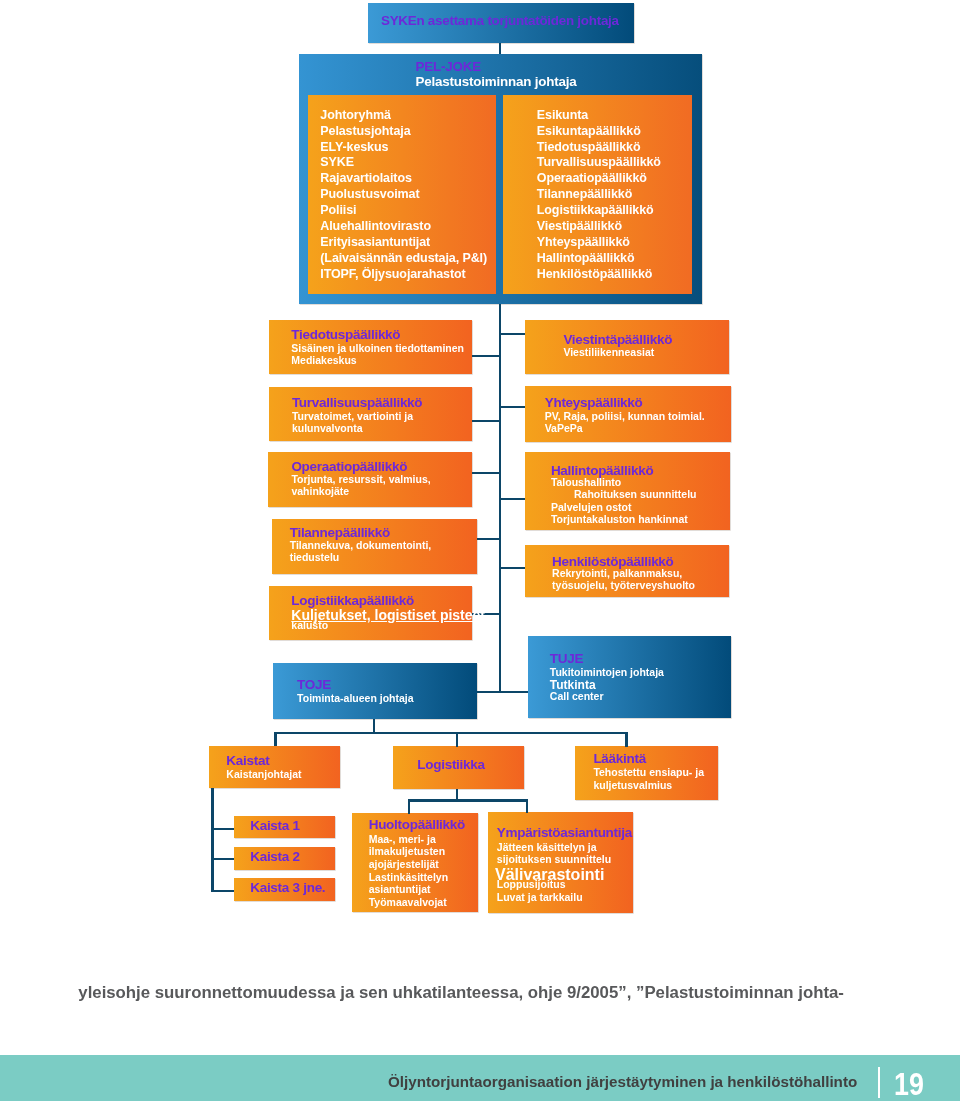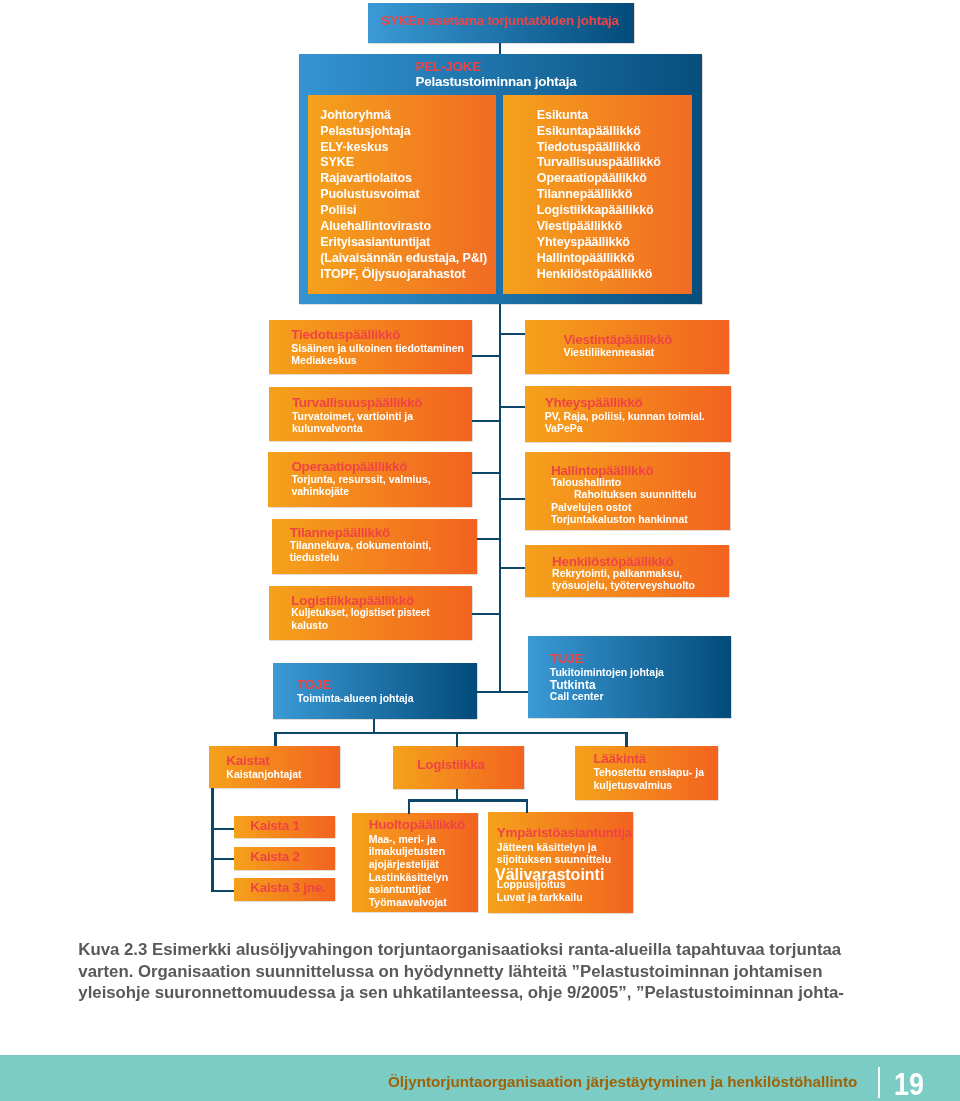--- a/index.html
+++ b/index.html
@@ -6,26 +6,26 @@
   html,body{margin:0;padding:0;}
   body{width:960px;height:1101px;background:#fff;font-family:"Liberation Sans",sans-serif;
        position:relative;overflow:hidden;}
   #stage{position:absolute;left:0;top:0;width:960px;height:1101px;}
   .box{position:absolute;box-sizing:border-box;}
   .shd{box-shadow:0.7px 0.7px 0 rgba(60,30,0,0.22);}
   .og{background:linear-gradient(to right,#F5A21B 0%,#F26320 100%);}
   .ogp{background:linear-gradient(to right,#F5A21B 0%,#F16B23 100%);}
   .bl{background:linear-gradient(to right,#3B9AD6 0%,#024B7A 100%);}
   .blflat{background:linear-gradient(to right,#3494D3 0%,#064E7C 100%);}
-  .ttl{position:absolute;font-weight:bold;color:#ef4444;white-space:nowrap;line-height:1;}
+  .ttl{position:absolute;font-weight:bold;color:#6d28d9;white-space:nowrap;line-height:1;}
   .sub{position:absolute;font-weight:bold;color:#FFFFFF;white-space:nowrap;line-height:1;}
   .ln{position:absolute;background:#0C4668;}
   .cap{position:absolute;color:#58595B;font-weight:bold;white-space:nowrap;}
   .footbar{position:absolute;background:#7BCCC4;}
-  .ftxt{position:absolute;color:#a16207;font-weight:bold;white-space:nowrap;}
+  .ftxt{position:absolute;color:#404040;font-weight:bold;white-space:nowrap;}
   .fnum{position:absolute;color:#FFFFFF;font-weight:bold;}
   .fdiv{position:absolute;background:#FFFFFF;}
 
 </style>
 </head>
 <body>
 
 <div id="stage">
 <div class="box bl shd" style="left:368.4px;top:3.1px;width:265.6px;height:40.3px;z-index:2;"></div>
 <div class="ttl" style="left:381px;top:14.256px;font-size:13.4px;z-index:5;letter-spacing:-0.25px;">SYKEn asettama torjuntatöiden johtaja</div>
@@ -68,21 +68,21 @@
 <div class="box og shd" style="left:268px;top:452.2px;width:204.3px;height:54.8px;z-index:2;"></div>
 <div class="ttl" style="left:291.4px;top:460.34px;font-size:13.5px;z-index:5;letter-spacing:-0.28px;">Operaatiopäällikkö</div>
 <div class="sub" style="left:291.4px;top:474.42px;font-size:10.5px;z-index:5;">Torjunta, resurssit, valmius,</div>
 <div class="sub" style="left:291.4px;top:486.32px;font-size:10.5px;z-index:5;">vahinkojäte</div>
 <div class="box og shd" style="left:272.2px;top:518.6px;width:205px;height:55px;z-index:2;"></div>
 <div class="ttl" style="left:289.7px;top:526.04px;font-size:13.5px;z-index:5;letter-spacing:-0.28px;">Tilannepäällikkö</div>
 <div class="sub" style="left:289.7px;top:540.32px;font-size:10.5px;z-index:5;">Tilannekuva, dokumentointi,</div>
 <div class="sub" style="left:289.7px;top:552.22px;font-size:10.5px;z-index:5;">tiedustelu</div>
 <div class="box og shd" style="left:269.3px;top:585.8px;width:203px;height:53.8px;z-index:2;"></div>
 <div class="ttl" style="left:291.3px;top:593.84px;font-size:13.5px;z-index:5;letter-spacing:-0.28px;">Logistiikkapäällikkö</div>
-<div class="sub" style="left:291.3px;top:608.12px;font-size:10px;z-index:5;">Kuljetukset, logistiset pisteet</div>
+<div class="sub" style="left:291.3px;top:608.12px;font-size:14px;z-index:5;text-decoration:underline;">Kuljetukset, logistiset pisteet</div>
 <div class="sub" style="left:291.3px;top:620.02px;font-size:10.5px;z-index:5;">kalusto</div>
 <div class="box og shd" style="left:525px;top:320px;width:204.4px;height:53.6px;z-index:2;"></div>
 <div class="ttl" style="left:563.4px;top:332.64px;font-size:13.5px;z-index:5;letter-spacing:-0.28px;">Viestintäpäällikkö</div>
 <div class="sub" style="left:563.4px;top:347.22px;font-size:10.5px;z-index:5;">Viestiliikenneasiat</div>
 <div class="box og shd" style="left:525px;top:385.7px;width:205.6px;height:56.4px;z-index:2;"></div>
 <div class="ttl" style="left:544.7px;top:396.14px;font-size:13.5px;z-index:5;letter-spacing:-0.28px;">Yhteyspäällikkö</div>
 <div class="sub" style="left:544.7px;top:410.72px;font-size:10.5px;z-index:5;">PV, Raja, poliisi, kunnan toimial.</div>
 <div class="sub" style="left:544.7px;top:422.92px;font-size:10.5px;z-index:5;">VaPePa</div>
 <div class="box og shd" style="left:525px;top:452.1px;width:204.6px;height:78.2px;z-index:2;"></div>
 <div class="ttl" style="left:550.9px;top:463.54px;font-size:13.5px;z-index:5;letter-spacing:-0.28px;">Hallintopäällikkö</div>
@@ -149,20 +149,18 @@
 <div class="sub" style="left:368.7px;top:871.52px;font-size:10.5px;z-index:5;">Lastinkäsittelyn</div>
 <div class="sub" style="left:368.7px;top:884.12px;font-size:10.5px;z-index:5;">asiantuntijat</div>
 <div class="sub" style="left:368.7px;top:896.72px;font-size:10.5px;z-index:5;">Työmaavalvojat</div>
 <div class="box og shd" style="left:488px;top:812.4px;width:144.6px;height:100.3px;z-index:2;"></div>
 <div class="ttl" style="left:496.8px;top:825.84px;font-size:13.5px;z-index:5;letter-spacing:-0.28px;">Ympäristöasiantuntija</div>
 <div class="sub" style="left:496.8px;top:841.92px;font-size:10.5px;z-index:5;">Jätteen käsittelyn ja</div>
 <div class="sub" style="left:496.8px;top:854.37px;font-size:10.5px;z-index:5;">sijoituksen suunnittelu</div>
 <div class="sub" style="left:495px;top:866.82px;font-size:16px;z-index:5;">Välivarastointi</div>
 <div class="sub" style="left:496.8px;top:879.27px;font-size:10.5px;z-index:5;">Loppusijoitus</div>
 <div class="sub" style="left:496.8px;top:891.72px;font-size:10.5px;z-index:5;">Luvat ja tarkkailu</div>
-<div class="cap" style="left:78.3px;top:940.312px;font-size:16.8px;z-index:5;">Kuva 2.3 Esimerkki alusöljyvahingon torjuntaorganisaatioksi ranta-alueilla tapahtuvaa torjuntaa</div>
-<div class="cap" style="left:78.3px;top:961.612px;font-size:16.8px;z-index:5;">varten. Organisaation suunnittelussa on hyödynnetty lähteitä ”Pelastustoiminnan johtamisen</div>
 <div class="cap" style="left:78.3px;top:982.912px;font-size:16.8px;z-index:5;">yleisohje suuronnettomuudessa ja sen uhkatilanteessa, ohje 9/2005”, ”Pelastustoiminnan johta-</div>
 <div class="footbar" style="left:0px;top:1055.3px;width:960px;height:45.7px;z-index:1;"></div>
 <div class="ftxt" style="left:388px;top:1073.08px;font-size:15.2px;z-index:5;">Öljyntorjuntaorganisaation järjestäytyminen ja henkilöstöhallinto</div>
 <div class="fdiv" style="left:877.8px;top:1067.4px;width:2px;height:30.4px;z-index:5;"></div>
 <div class="fnum" style="left:894.3px;top:1066.62px;font-size:30.5px;z-index:5;transform:scaleX(0.88);transform-origin:left top;">19</div>
 </div>
 
 </body></html>

